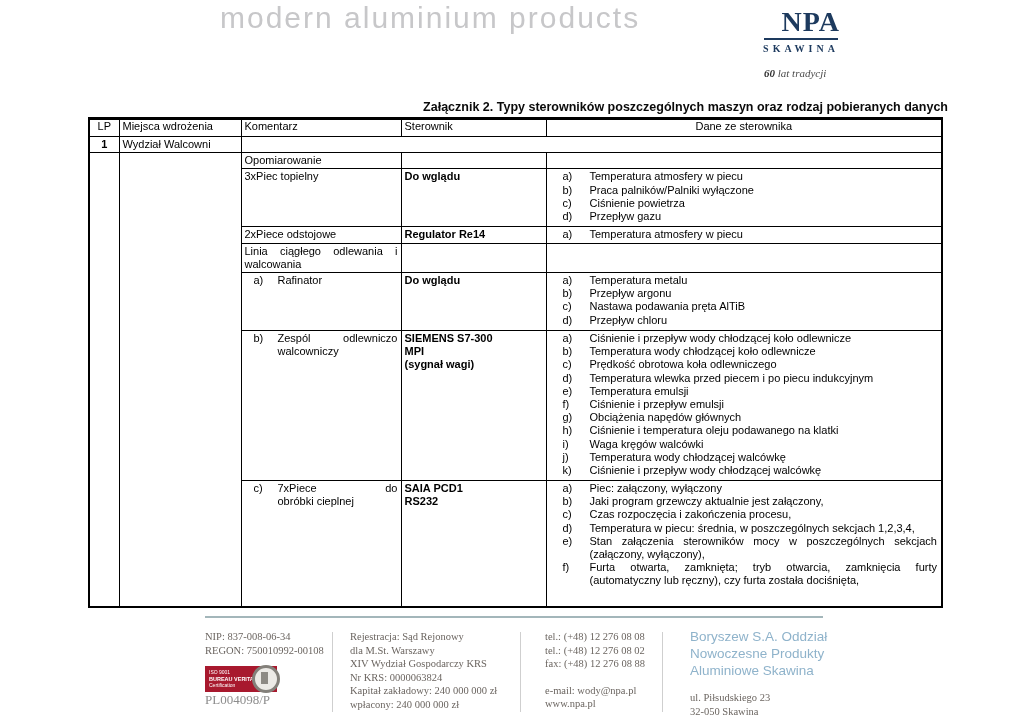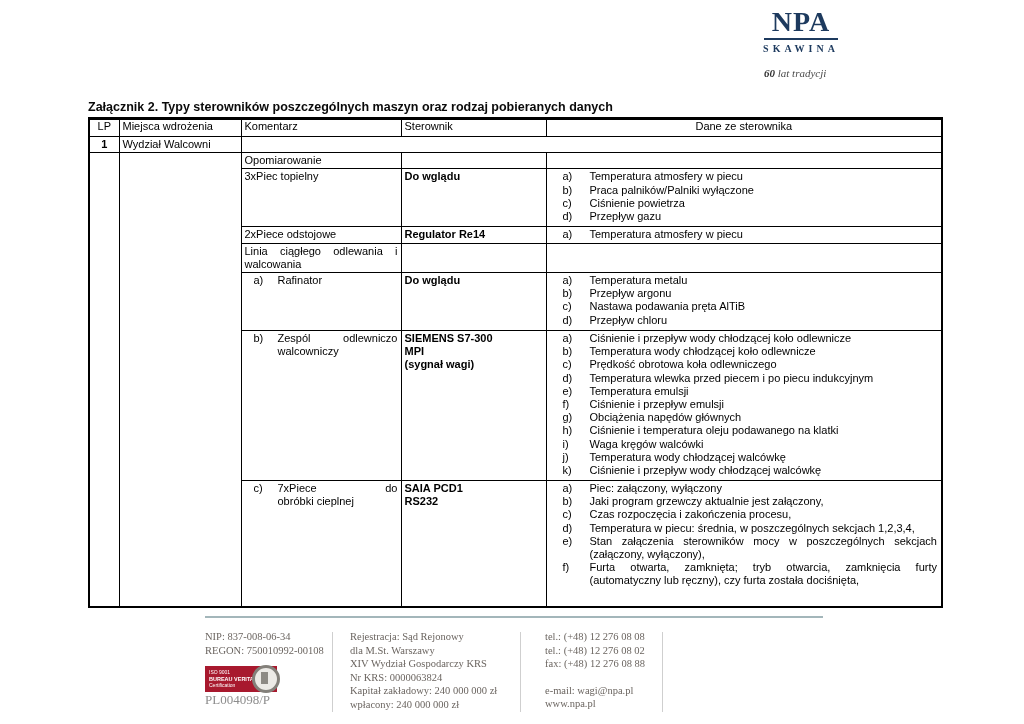--- a/index.html
+++ b/index.html
@@ -4,30 +4,30 @@
 <style>
   html,body{margin:0;padding:0;background:#fff;}
   .page{position:relative;width:1024px;height:724px;background:#ffffff;overflow:hidden;
         font-family:"Liberation Sans",sans-serif;color:#000;}
 
   
   .brand-text{position:absolute;left:220px;top:1px;font-size:30px;letter-spacing:2px;
               color:#c7c7c9;font-weight:400;}
   .npa-logo{position:absolute;left:762px;top:7px;width:78px;text-align:center;}
   .npa-name{font-family:"Liberation Serif",serif;font-weight:700;font-size:28px;
-            color:#1d3a5e;letter-spacing:1px;line-height:30px;}
+            color:#1d3a5e;letter-spacing:1px;line-height:30px;text-align:right;}
   .npa-rule{height:2px;background:#1d3a5e;margin:1px 2px 3px 2px;}
   .npa-city{font-size:10px;font-weight:700;letter-spacing:4px;color:#1d3a5e;font-family:Liberation Serif, serif;}
   .npa-tagline{margin-top:13px;font-family:"Liberation Serif",serif;font-style:italic;
                font-size:11px;color:#4b4b4b;text-align:left;padding-left:2px;}
   .npa-tagline b{font-style:italic;color:#333;}
 
   
   .doc-title{position:absolute;left:88px;top:100px;width:860px;font-size:12.5px;
-             font-weight:700;color:#0a0a0a;}
+             font-weight:700;color:#0a0a0a;text-align:right;}
   .tbl-wrap{position:absolute;left:88px;top:117px;}
   table.ctl{border-collapse:collapse;table-layout:fixed;width:853px;font-size:11px;
             border:2px solid #000;border-top:3px solid #000;}
   .ctl th,.ctl td{border:1px solid #000;vertical-align:top;padding:1px 3px;
                   line-height:13.2px;overflow:hidden;}
   .ctl th{font-weight:400;height:15px;text-align:left;padding-top:0;}
   .ctl th.center{text-align:center;}
   .c-lp{text-align:center;font-weight:700;}
   .c-ster{font-weight:700;}
   .kom-row{display:flex;}
@@ -55,20 +55,21 @@
   .gap{height:13px;}
   .company-name{font-family:"Liberation Sans",sans-serif;font-size:13.5px;line-height:17px;
                 color:#8fb3cb;}
   .company-addr{margin-top:12px;}
 </style>
 </head>
 <body>
 
 <div class="page">
 
+  <div class="brand-text">modern aluminium products</div>
 
   <div class="npa-logo">
     <div class="npa-name">NPA</div>
     <div class="npa-rule"></div>
     <div class="npa-city">SKAWINA</div>
     <div class="npa-tagline"><b>60</b><span> lat tradycji</span></div>
   </div>
 
   <div class="doc-title">Załącznik 2. Typy sterowników poszczególnych maszyn oraz rodzaj pobieranych danych</div>
 
@@ -327,18 +328,29 @@
     <div>Nr KRS: 0000063824</div>
     <div>Kapitał zakładowy: 240 000 000 zł</div>
     <div>wpłacony: 240 000 000 zł</div>
   </div>
 
   <div class="fcol" style="left:545px">
     <div>tel.: (+48) 12 276 08 08</div>
     <div>tel.: (+48) 12 276 08 02</div>
     <div>fax: (+48) 12 276 08 88</div>
     <div class="gap"></div>
-    <div>e-mail: wagi@npa.pl</div>
+    <div>e-mail: wody@npa.pl</div>
     <div>www.npa.pl</div>
   </div>
 
+  <div class="fcol" style="left:690px;top:628px">
+    <div class="company-name">
+      <div>Boryszew S.A. Oddział</div>
+      <div>Nowoczesne Produkty</div>
+      <div>Aluminiowe Skawina</div>
+    </div>
+    <div class="company-addr">
+      <div>ul. Piłsudskiego 23</div>
+      <div>32-050 Skawina</div>
+    </div>
+  </div>
 
 </div>
 
 </body></html>

